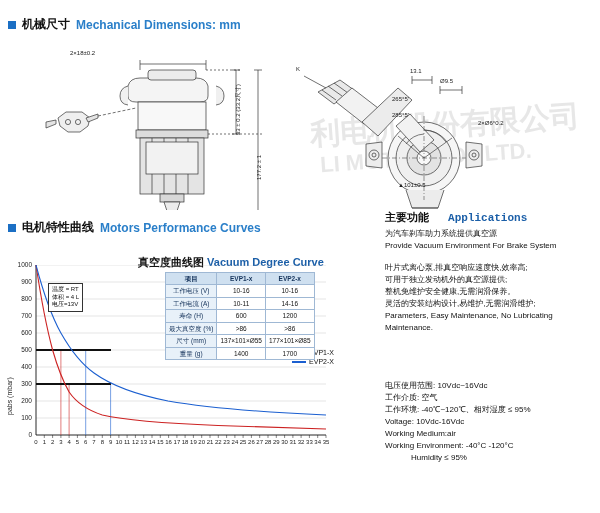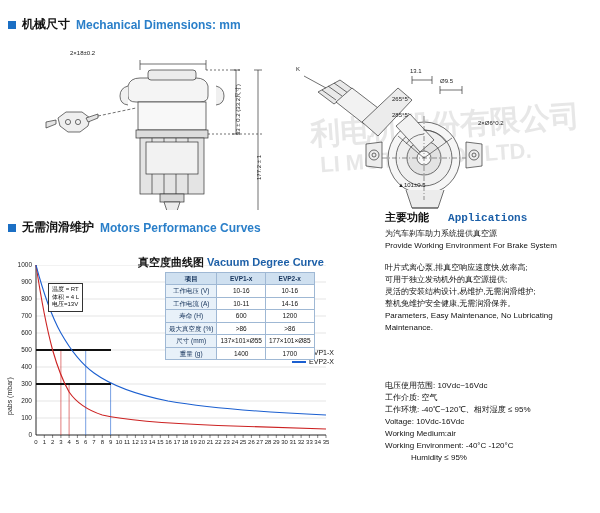--- a/index.html
+++ b/index.html
@@ -329,21 +329,21 @@
     <div class="dim-label" style="left:410px; top:38px;">13.1</div>
     <div class="dim-label" style="left:440px; top:48px;">Ø9.5</div>
     <div class="dim-label" style="left:392px; top:66px;">265°5'</div>
     <div class="dim-label" style="left:392px; top:82px;">285°5'</div>
     <div class="dim-label" style="left:478px; top:90px;">2×Ø6°0.2</div>
     <div class="dim-label" style="left:398px; top:152px;">▲101±0.5</div>
   </div>
 
   <div class="sec-head" id="head-curves">
     <span class="bullet"></span>
-    <span class="sec-cn">无需润滑维护</span>
+    <span class="sec-cn">电机特性曲线</span>
     <span class="sec-en">Motors Performance Curves</span>
   </div>
 
   <div class="chart-title">
     <span class="cn">真空度曲线图</span>
     <span class="en">Vacuum Degree Curve</span>
   </div>
 
   <div id="chart-area">
     <div class="axis-y-label">pabs (mbar)</div>
@@ -530,30 +530,30 @@
     </tbody>
   </table>
 
   <div class="right-col" id="app-block">
     <div class="rc-head">
       <span class="cn">主要功能</span>
       <span class="en">Applications</span>
     </div>
     <div class="rc-body">
       <div>为汽车刹车助力系统提供真空源</div>
-      <div>Provide Working Environment For Brake System</div>
+      <div>Provide Vacuum Environment For Brake System</div>
     </div>
   </div>
 
   <div class="right-col" id="feat-block">
     <div class="rc-body">
       <div>叶片式离心泵,排真空响应速度快,效率高;</div>
       <div>可用于独立发动机外的真空源提供;</div>
+      <div>整机免维护安全健康,无需润滑保养。</div>
       <div>灵活的安装结构设计,易维护,无需润滑维护;</div>
-      <div>整机免维护安全健康,无需润滑保养。</div>
       <div>Parameters, Easy Maintenance, No Lubricating</div>
       <div>Maintenance.</div>
     </div>
   </div>
 
   <div class="right-col" id="param-block">
     <div class="rc-body">
       <div>电压使用范围: 10Vdc~16Vdc</div>
       <div>工作介质: 空气</div>
       <div>工作环境: -40℃~120℃、相对湿度 ≤ 95%</div>

